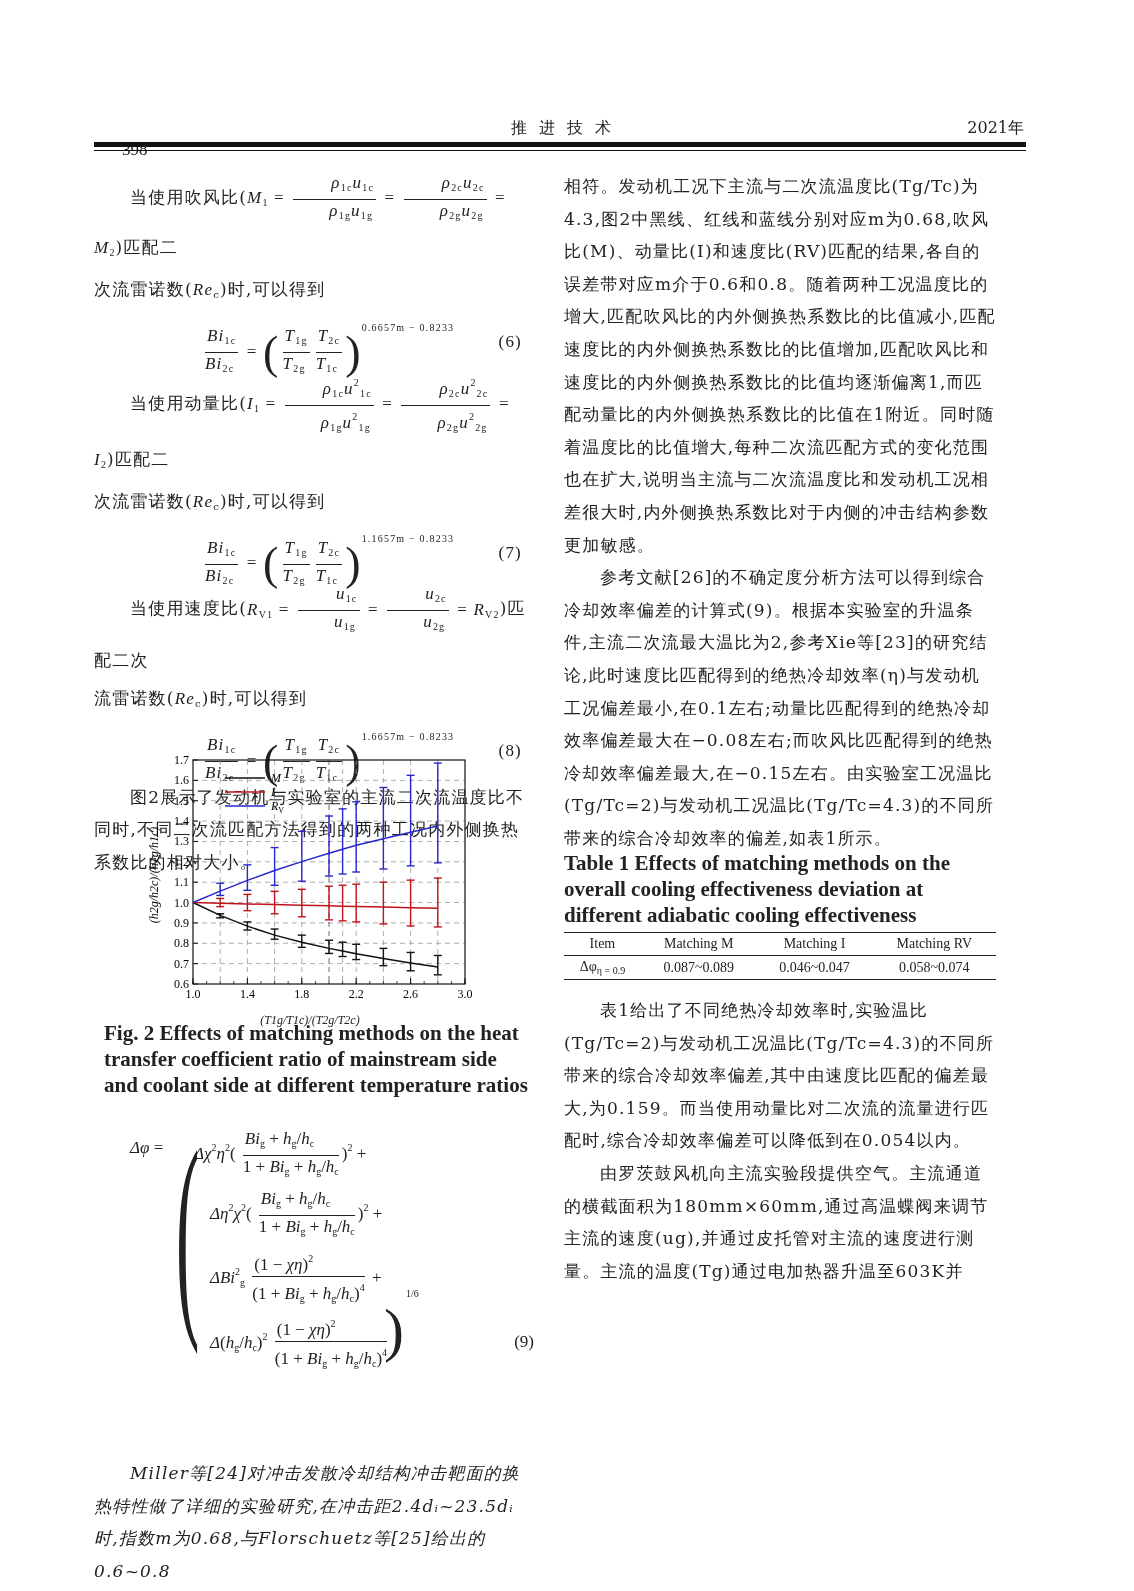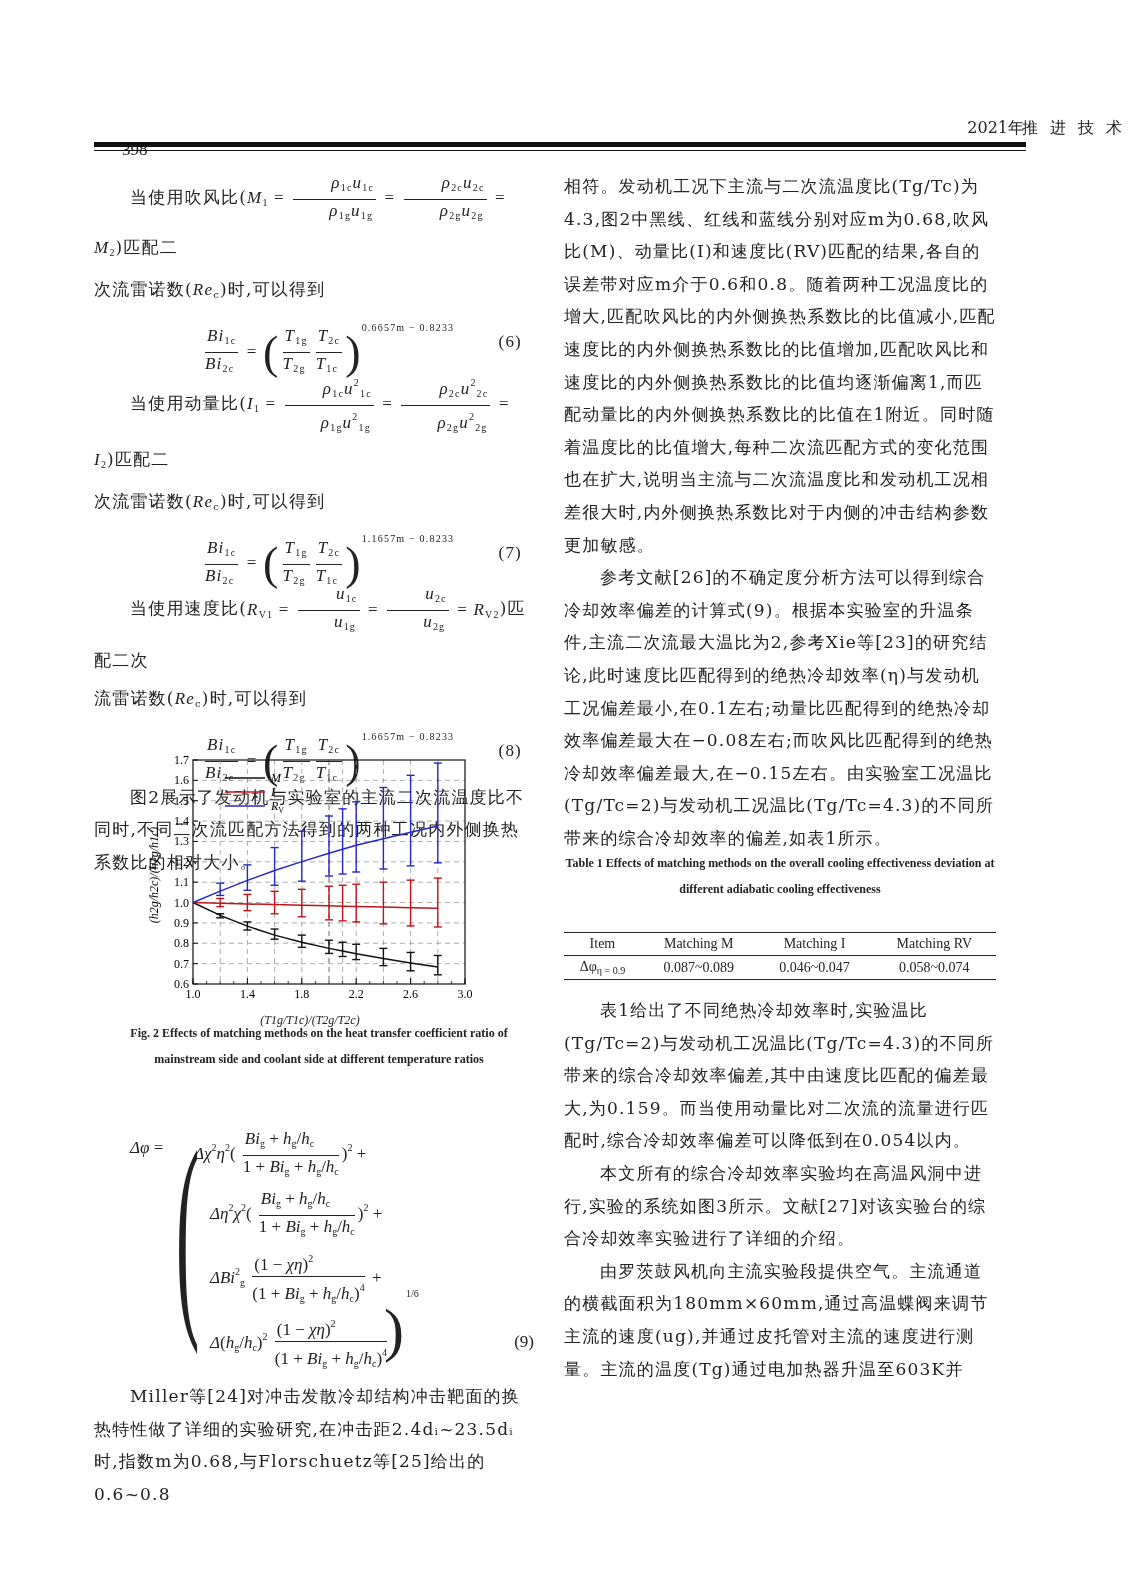--- a/index.html
+++ b/index.html
@@ -1,39 +1,39 @@
 <!DOCTYPE html>
 <html><head>
 <meta charset="utf-8">
 <style>
   html,body{margin:0;padding:0;background:#fff;}
   body{width:1134px;height:1591px;position:relative;overflow:hidden;
        font-family:"DejaVu Serif","Liberation Serif",serif;color:#222;}
   .abs{position:absolute;}
   .hdr-num{left:122px;top:118px;font-size:17px;font-family:"Liberation Serif",serif;margin-top:22px;}
-  .hdr-title{left:0;width:1134px;top:118px;text-align:right;font-size:16px;letter-spacing:12px;}
+  .hdr-title{left:0;width:1134px;top:118px;text-align:center;font-size:16px;letter-spacing:12px;}
   .hdr-year{right:110px;top:118px;font-size:16px;}
   .rule-thick{left:94px;width:932px;top:142px;height:5px;background:#111;}
   .rule-thin{left:94px;width:932px;top:150px;height:1px;background:#111;}
   .col{position:absolute;font-size:17px;line-height:32.6px;letter-spacing:1.2px;}
   .colL{left:94px;width:432px;}
   .colR{left:564px;width:432px;}
   p{margin:0;}
   .ind{text-indent:36px;}
   .it{font-style:italic;font-family:"Liberation Serif",serif;}
   .eqline{position:relative;height:60px;font-family:"Liberation Serif",serif;}
   .eqnum{position:absolute;right:4px;top:14px;}
   .frac{display:inline-block;vertical-align:middle;margin:0 3px;}
   .frac .n{display:block;border-bottom:1px solid #222;padding:0 2px;line-height:22px;}
   .frac .d{display:block;line-height:22px;}
   .sub{font-size:10px;vertical-align:-3px;}
   .sup{font-size:10px;vertical-align:8px;}
   .paren{font-size:46px;vertical-align:middle;font-weight:100;}
   .inline-eq{font-family:"Liberation Serif",serif;}
-  .caption{font-family:"Liberation Serif",serif;font-weight:bold;font-size:12px;text-align:center;line-height:26px;}
+  .caption{font-family:"Liberation Serif",serif;font-weight:bold;font-size:21px;text-align:left;line-height:26px;}
   table{border-collapse:collapse;width:432px;font-family:"Liberation Serif",serif;font-size:14px;}
   th,td{text-align:center;padding:3px 2px;font-weight:normal;}
   .tbl-top{border-top:1.5px solid #222;}
   .tbl-head{border-bottom:1px solid #222;}
   .tbl-bot{border-bottom:1.5px solid #222;}
   .sec{font-weight:bold;font-family:"DejaVu Sans",sans-serif;font-size:16.5px;}
   .subsec{font-family:"DejaVu Sans",sans-serif;font-size:16px;}
   svg text{font-family:"Liberation Serif",serif;}
 </style>
 </head>
@@ -338,21 +338,21 @@
   <div style="position:absolute;left:46px;top:-8px;font-size:70px;font-weight:100;transform:scaleY(3.2);transform-origin:top;line-height:70px;">(</div>
   <div style="position:absolute;left:64px;top:0;"><span class="it">Δχ</span><span class="sup">2</span><span class="it">η</span><span class="sup">2</span>( <span class="frac"><span class="n"><span class="it">Bi</span><span class="sub">g</span> + <span class="it">h</span><span class="sub">g</span>/<span class="it">h</span><span class="sub">c</span></span><span class="d">1 + <span class="it">Bi</span><span class="sub">g</span> + <span class="it">h</span><span class="sub">g</span>/<span class="it">h</span><span class="sub">c</span></span></span>)<span class="sup">2</span> +</div>
   <div style="position:absolute;left:80px;top:60px;"><span class="it">Δη</span><span class="sup">2</span><span class="it">χ</span><span class="sup">2</span>( <span class="frac"><span class="n"><span class="it">Bi</span><span class="sub">g</span> + <span class="it">h</span><span class="sub">g</span>/<span class="it">h</span><span class="sub">c</span></span><span class="d">1 + <span class="it">Bi</span><span class="sub">g</span> + <span class="it">h</span><span class="sub">g</span>/<span class="it">h</span><span class="sub">c</span></span></span>)<span class="sup">2</span> +</div>
   <div style="position:absolute;left:80px;top:120px;"><span class="it">ΔBi</span><span class="sup">2</span><span class="sub">g</span> <span class="frac"><span class="n">(1 − <span class="it">χη</span>)<span class="sup">2</span></span><span class="d">(1 + <span class="it">Bi</span><span class="sub">g</span> + <span class="it">h</span><span class="sub">g</span>/<span class="it">h</span><span class="sub">c</span>)<span class="sup">4</span></span></span> +</div>
   <div style="position:absolute;left:80px;top:185px;"><span class="it">Δ</span>(<span class="it">h</span><span class="sub">g</span>/<span class="it">h</span><span class="sub">c</span>)<span class="sup">2</span> <span class="frac"><span class="n">(1 − <span class="it">χη</span>)<span class="sup">2</span></span><span class="d">(1 + <span class="it">Bi</span><span class="sub">g</span> + <span class="it">h</span><span class="sub">g</span>/<span class="it">h</span><span class="sub">c</span>)<span class="sup">4</span></span></span></div>
   <div style="position:absolute;left:254px;top:168px;font-size:60px;font-weight:100;">)</div>
   <div style="position:absolute;left:276px;top:160px;font-size:10px;">1/6</div>
   <div style="position:absolute;right:-4px;top:204px;">(9)</div>
 </div>
 
-<div class="col colL" style="top:1380px;">
+<div class="col colL" style="top:1457px;font-style:italic;">
   <p class="ind">Miller等[24]对冲击发散冷却结构冲击靶面的换热特性做了详细的实验研究,在冲击距2.4dᵢ~23.5dᵢ时,指数m为0.68,与Florschuetz等[25]给出的0.6~0.8</p>
 </div>
 
 <div class="col colR" style="top:170px;">
   <p>相符。发动机工况下主流与二次流温度比(Tg/Tc)为4.3,图2中黑线、红线和蓝线分别对应m为0.68,吹风比(M)、动量比(I)和速度比(RV)匹配的结果,各自的误差带对应m介于0.6和0.8。随着两种工况温度比的增大,匹配吹风比的内外侧换热系数比的比值减小,匹配速度比的内外侧换热系数比的比值增加,匹配吹风比和速度比的内外侧换热系数比的比值均逐渐偏离1,而匹配动量比的内外侧换热系数比的比值在1附近。同时随着温度比的比值增大,每种二次流匹配方式的变化范围也在扩大,说明当主流与二次流温度比和发动机工况相差很大时,内外侧换热系数比对于内侧的冲击结构参数更加敏感。</p>
   <p class="ind">参考文献[26]的不确定度分析方法可以得到综合冷却效率偏差的计算式(9)。根据本实验室的升温条件,主流二次流最大温比为2,参考Xie等[23]的研究结论,此时速度比匹配得到的绝热冷却效率(η)与发动机工况偏差最小,在0.1左右;动量比匹配得到的绝热冷却效率偏差最大在−0.08左右;而吹风比匹配得到的绝热冷却效率偏差最大,在−0.15左右。由实验室工况温比(Tg/Tc=2)与发动机工况温比(Tg/Tc=4.3)的不同所带来的综合冷却效率的偏差,如表1所示。</p>
 </div>
 
 <div class="abs caption" style="left:564px;width:432px;top:850px;">Table 1    Effects of matching methods on the overall cooling effectiveness deviation at different adiabatic cooling effectiveness</div>
 
@@ -368,15 +368,14 @@
     <td><span>Δφ</span><span class="sub">η = 0.9</span></td>
     <td>0.087~0.089</td>
     <td>0.046~0.047</td>
     <td>0.058~0.074</td>
   </tr>
 </tbody>
   </table>
 
 <div class="col colR" style="top:994px;">
   <p class="ind">表1给出了不同绝热冷却效率时,实验温比(Tg/Tc=2)与发动机工况温比(Tg/Tc=4.3)的不同所带来的综合冷却效率偏差,其中由速度比匹配的偏差最大,为0.159。而当使用动量比对二次流的流量进行匹配时,综合冷却效率偏差可以降低到在0.054以内。</p>
-  <p class="ind">本文所有的综合冷却效率实验均在高温风洞中进行,实验的系统如图3所示。文献[27]对该实验台的综合冷却效率实验进行了详细的介绍。</p>
   <p class="ind">由罗茨鼓风机向主流实验段提供空气。主流通道的横截面积为180mm×60mm,通过高温蝶阀来调节主流的速度(ug),并通过皮托管对主流的速度进行测量。主流的温度(Tg)通过电加热器升温至603K并</p>
 </div>
 
 </body></html>

